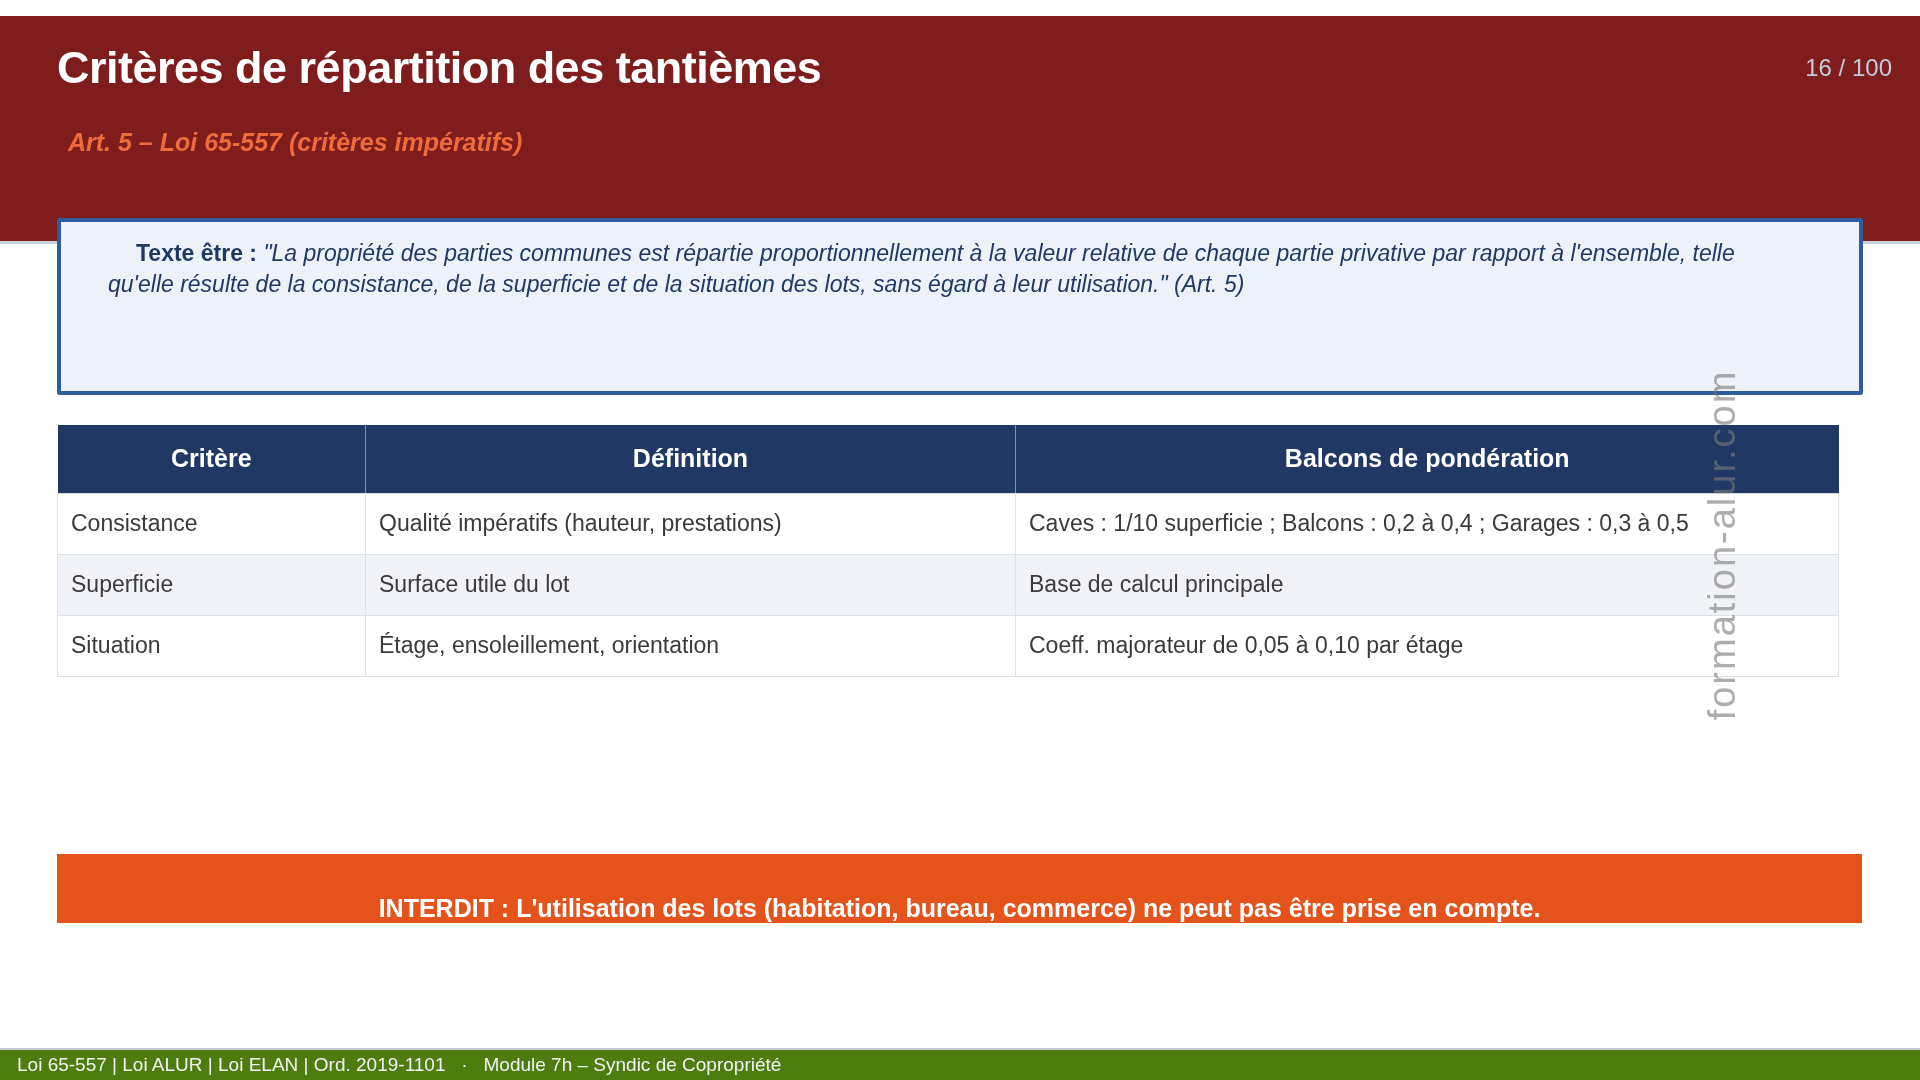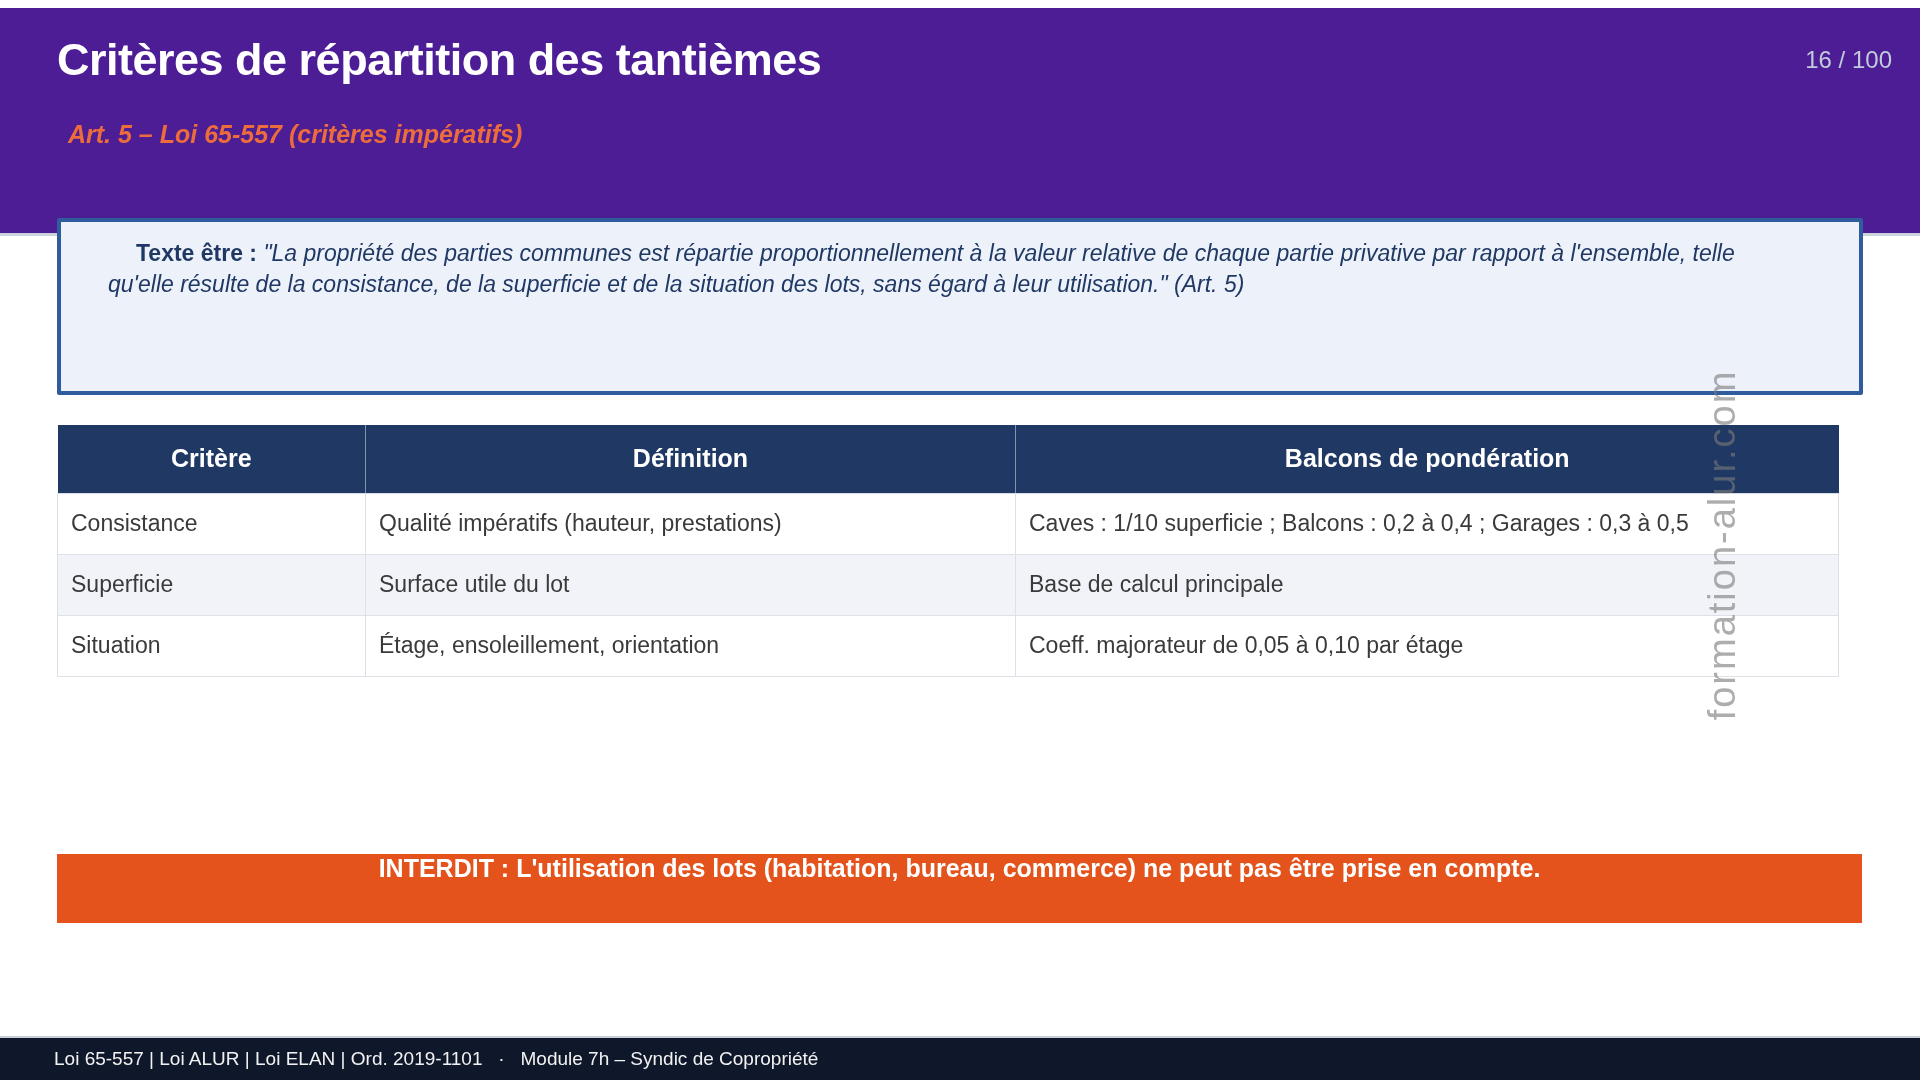--- a/index.html
+++ b/index.html
@@ -6,22 +6,22 @@
   html,body { width:1920px; height:1080px; background:#ffffff; }
   body { font-family:"Liberation Sans", sans-serif; }
 
   .slide {
     position:relative; width:1920px; height:1080px;
     background:#ffffff; overflow:hidden;
   }
 
   
   .header-band {
-    position:absolute; top:8px; left:0; width:1920px; height:228px;
-    background:#4c1d95; border-bottom:3px solid #ccd3dd;
+    position:absolute; top:16px; left:0; width:1920px; height:228px;
+    background:#7f1d1d; border-bottom:3px solid #ccd3dd;
   }
   .slide-title {
     position:absolute; left:57px; top:24px;
     font-size:45px; font-weight:bold; color:#ffffff;
     letter-spacing:-0.5px; line-height:56px;
   }
   .slide-subtitle {
     position:absolute; left:68px; top:110px;
     font-size:25px; font-style:italic; font-weight:600;
     color:#ED6C3C; line-height:32px;
@@ -70,29 +70,29 @@
     position:absolute; left:1722px; top:545px;
     transform:translate(-50%,-50%) rotate(-90deg);
     font-size:38px; letter-spacing:2px; white-space:nowrap;
     color:rgba(122,122,122,0.62); z-index:20; pointer-events:none;
   }
 
   
   .interdiction-banner {
     position:absolute; left:57px; top:854px; width:1805px; height:69px;
     background:#E4531C;
-    display:flex; align-items:flex-start; justify-content:center;
+    display:flex; align-items:flex-end; justify-content:center;
     color:#ffffff; font-weight:bold; font-size:25px;
   }
 
   
   .footer-band {
-    position:absolute; left:0; bottom:0; width:1920px; height:44px;
-    background:#0f172a; border-top:2px solid #c9cfd9;
-    display:flex; align-items:center; padding-left:54px;
+    position:absolute; left:0; bottom:0; width:1920px; height:32px;
+    background:#4d7c0f; border-top:2px solid #c9cfd9;
+    display:flex; align-items:center; padding-left:17px;
     color:#F2F2F2; font-size:19px;
   }
 </style>
 </head>
 <body>
 
 <div class="slide">
 
   <div class="header-band">
     <div class="slide-title">Critères de répartition des tantièmes</div>

